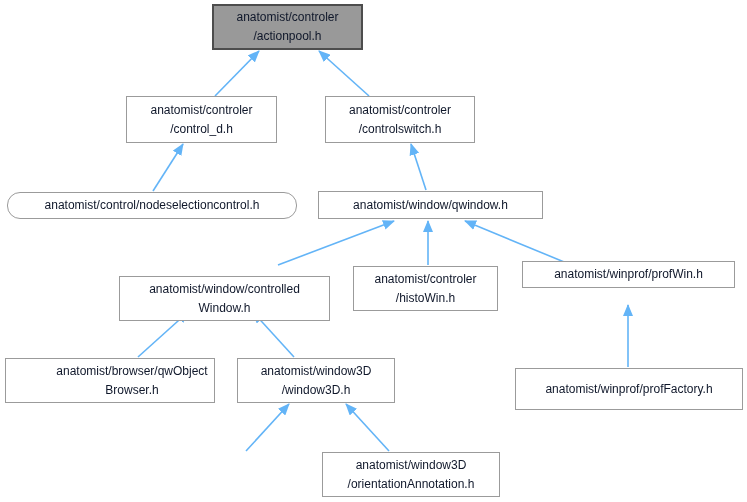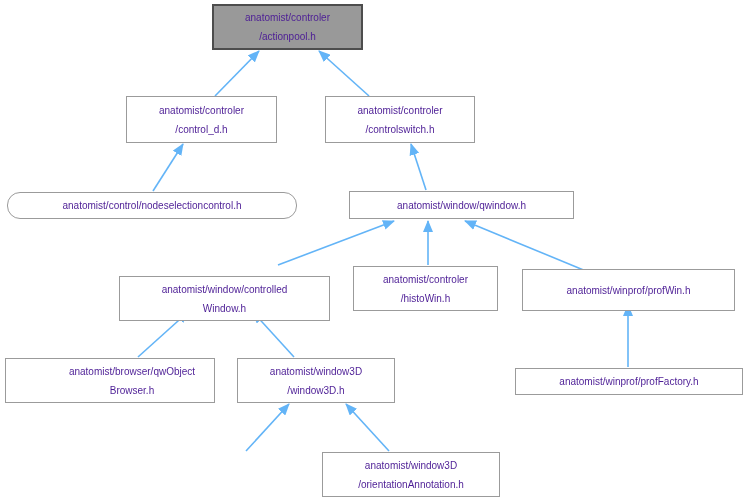--- a/index.html
+++ b/index.html
@@ -21,46 +21,46 @@
     top: 0;
     width: 747px;
     height: 502px;
     pointer-events: none;
   }
   .node {
     position: absolute;
     box-sizing: border-box;
     background: #ffffff;
     border: 1px solid #9b9b9b;
-    color: #4c1d95;
-    font-size: 10px;
+    color: #0f172a;
+    font-size: 12px;
     line-height: 19px;
     display: flex;
     align-items: center;
     justify-content: center;
     text-align: center;
     white-space: pre-line;
     cursor: pointer;
   }
   .node.highlight {
     background: #999999;
     border: 2px solid #4d4d4d;
   }
   
   #n-actionpool            { left: 212px; top:   4px; width: 151px; height: 46px; }
   #n-control_d             { left: 126px; top:  96px; width: 151px; height: 47px; }
   #n-controlswitch         { left: 325px; top:  96px; width: 150px; height: 47px; }
   #n-nodeselectioncontrol  { left:   7px; top: 192px; width: 290px; height: 27px; border-radius: 13px; }
-  #n-qwindow               { left: 318px; top: 191px; width: 225px; height: 28px; margin-left: 31px; }
+  #n-qwindow               { left: 318px; top: 191px; width: 225px; height: 28px; }
   #n-controlledwindow      { left: 119px; top: 266px; width: 211px; height: 45px; margin-top: 10px; }
   #n-histowin              { left: 353px; top: 266px; width: 145px; height: 45px; }
-  #n-profwin               { left: 522px; top: 269px; width: 213px; height: 42px; }
+  #n-profwin               { left: 522px; top: 261px; width: 213px; height: 27px; }
   #n-qwobjectbrowser       { left:   5px; top: 358px; width: 210px; height: 45px; padding-left: 44px; }
   #n-window3d              { left: 237px; top: 358px; width: 158px; height: 45px; }
-  #n-proffactory           { left: 515px; top: 368px; width: 228px; height: 27px; }
+  #n-proffactory           { left: 515px; top: 368px; width: 228px; height: 42px; }
   #n-wreferential          { left: 143px; top: 452px; width: 155px; height: 45px; }
   #n-orientationannotation { left: 322px; top: 452px; width: 178px; height: 45px; }
 </style>
 </head>
 <body>
 
 <div id="graph">
 
   <svg id="edge-layer" width="747" height="502" viewBox="0 0 747 502">
     <defs>

